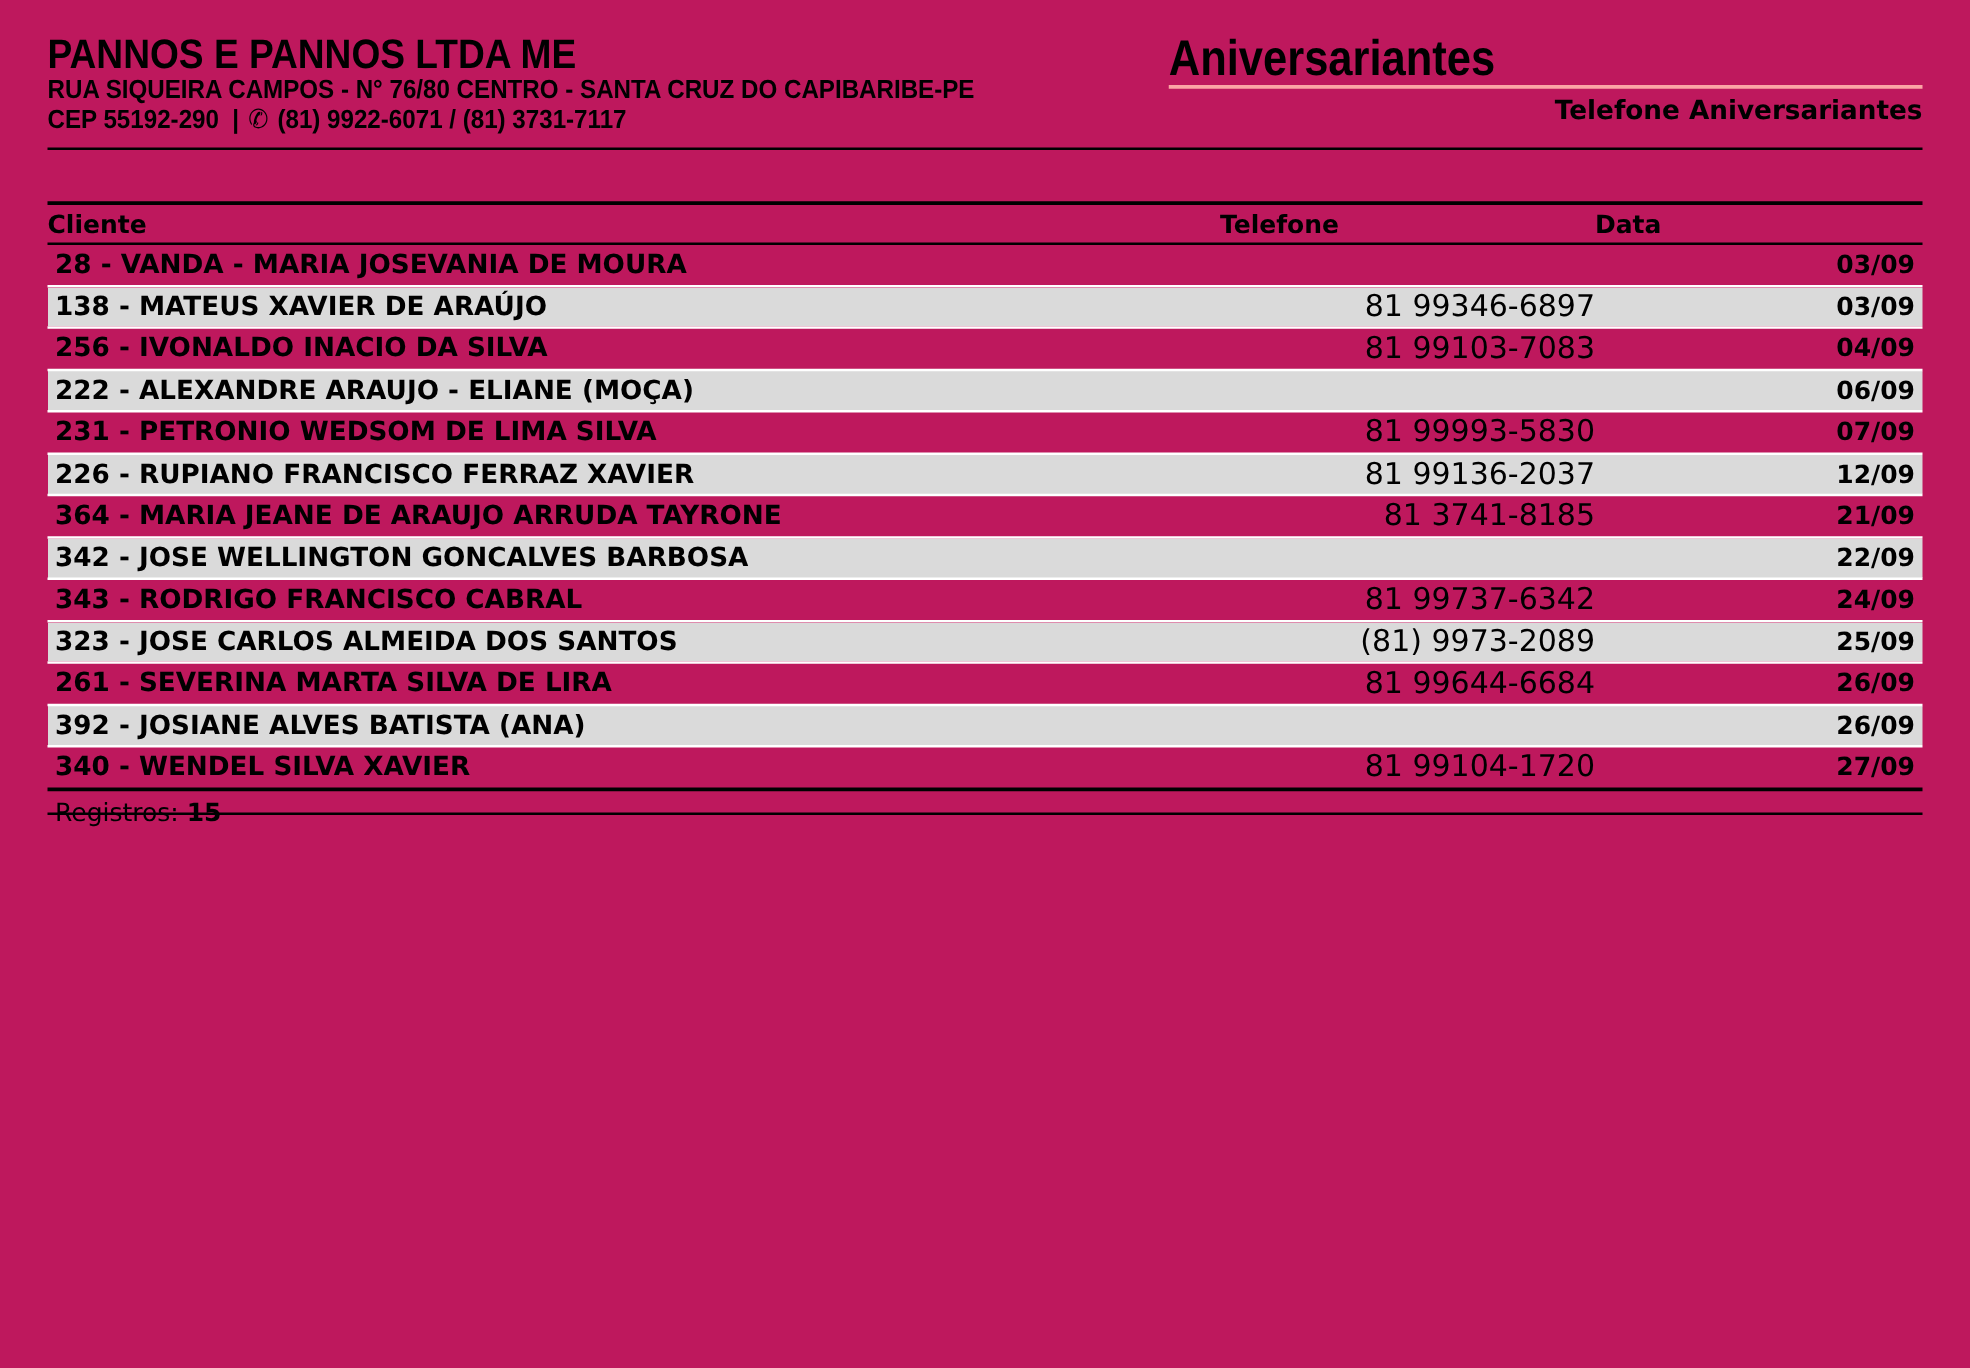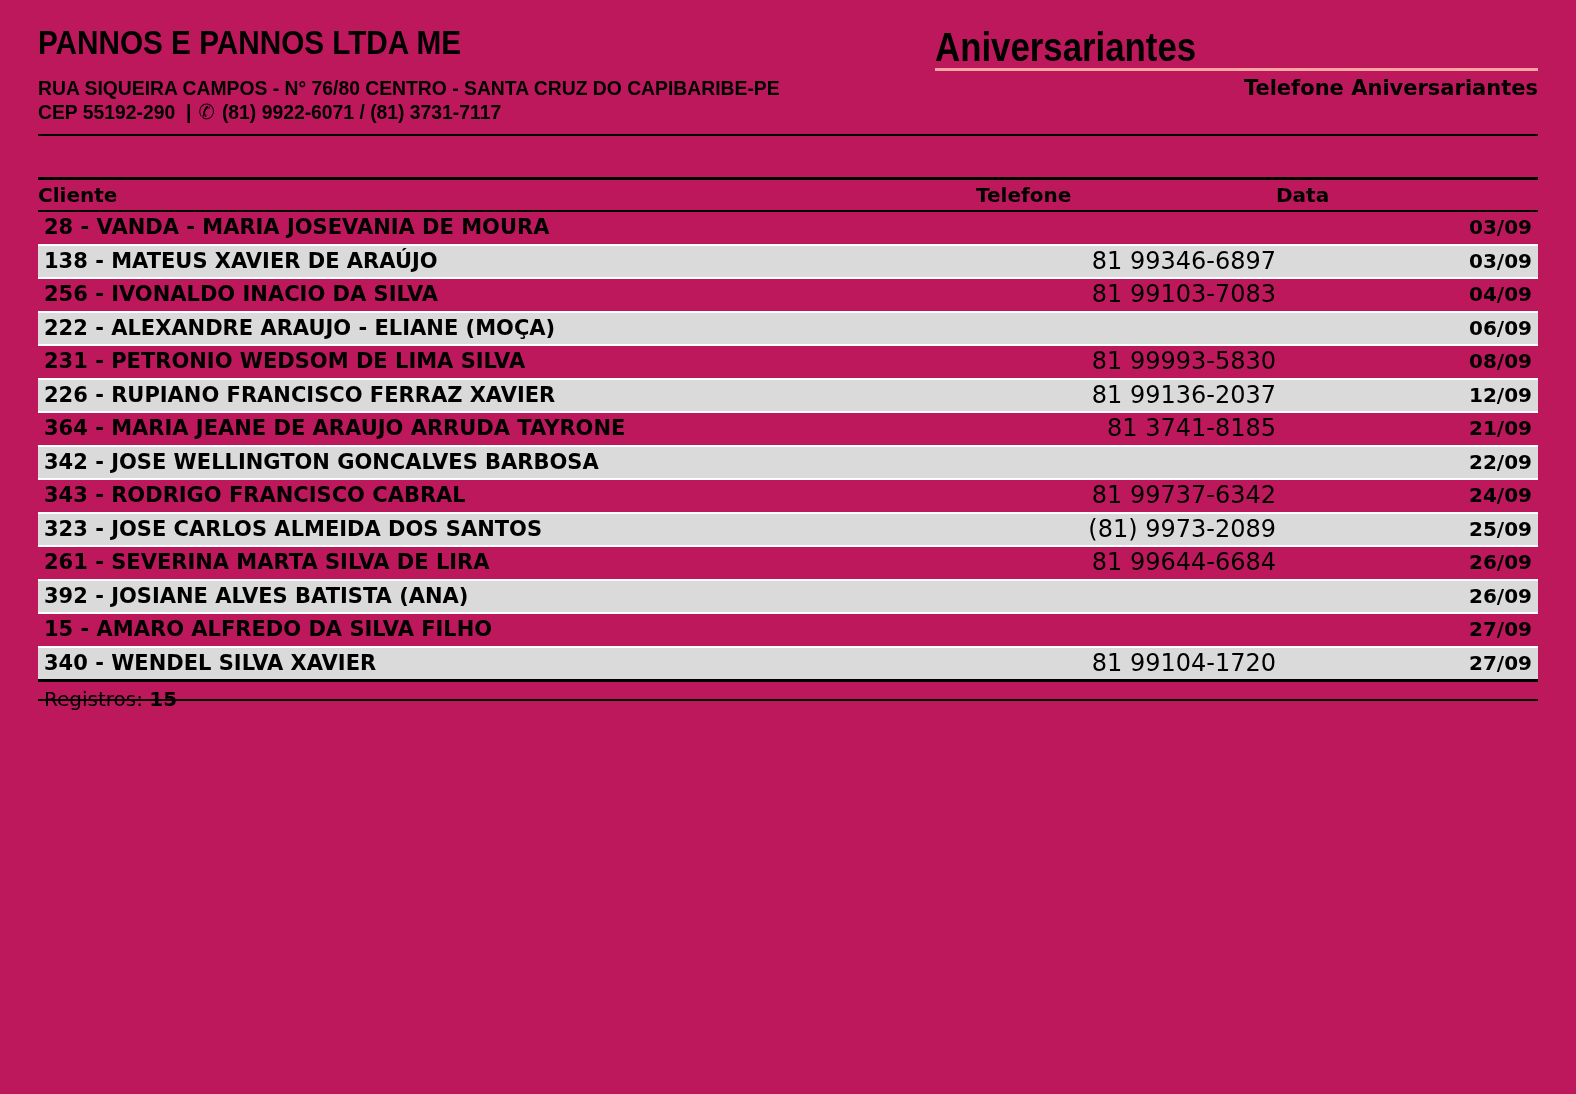--- a/index.html
+++ b/index.html
@@ -30,21 +30,21 @@
     transform: scaleX(0.90);
   }
   .company-line {
     font-family: "Liberation Sans", sans-serif;
     font-weight: bold;
     font-size: 21px;
     line-height: 24px;
     transform: scaleX(0.92);
   }
   .company-line .phone-icon { font-weight: normal; padding: 0 2px; }
-  .addr-wrap { margin-top: 16px; height: 24px; }
+  .addr-wrap { margin-top: 0; height: 24px; }
   .cep-wrap { height: 24px; }
 
   .report-block { width: 603px; flex: 0 0 603px; }
   .title-wrap {
     border-bottom: 3px solid #fca5a5;
     height: 45px;
     line-height: 42px;
   }
   .report-title {
     font-family: "Liberation Sans", sans-serif;
@@ -173,21 +173,21 @@
 
     <tr>
       <td class="col-cliente">222 - ALEXANDRE ARAUJO - ELIANE (MOÇA)</td>
       <td class="col-telefone"></td>
       <td class="col-data">06/09</td>
     </tr>
 
     <tr>
       <td class="col-cliente">231 - PETRONIO WEDSOM DE LIMA SILVA</td>
       <td class="col-telefone">81 99993-5830</td>
-      <td class="col-data">08/09</td>
+      <td class="col-data">07/09</td>
     </tr>
 
 
     <tr>
       <td class="col-cliente">226 - RUPIANO FRANCISCO FERRAZ XAVIER</td>
       <td class="col-telefone">81 99136-2037</td>
       <td class="col-data">12/09</td>
     </tr>
 
     <tr>
@@ -219,25 +219,20 @@
       <td class="col-telefone">81 99644-6684</td>
       <td class="col-data">26/09</td>
     </tr>
 
     <tr>
       <td class="col-cliente">392 - JOSIANE ALVES BATISTA (ANA)</td>
       <td class="col-telefone"></td>
       <td class="col-data">26/09</td>
     </tr>
 
-    <tr>
-      <td class="col-cliente">15 - AMARO ALFREDO DA SILVA FILHO</td>
-      <td class="col-telefone"></td>
-      <td class="col-data">27/09</td>
-    </tr>
 
     <tr>
       <td class="col-cliente">340 - WENDEL SILVA XAVIER</td>
       <td class="col-telefone">81 99104-1720</td>
       <td class="col-data">27/09</td>
     </tr>
   </tbody>
   </table>
 
   <div class="records-footer">

